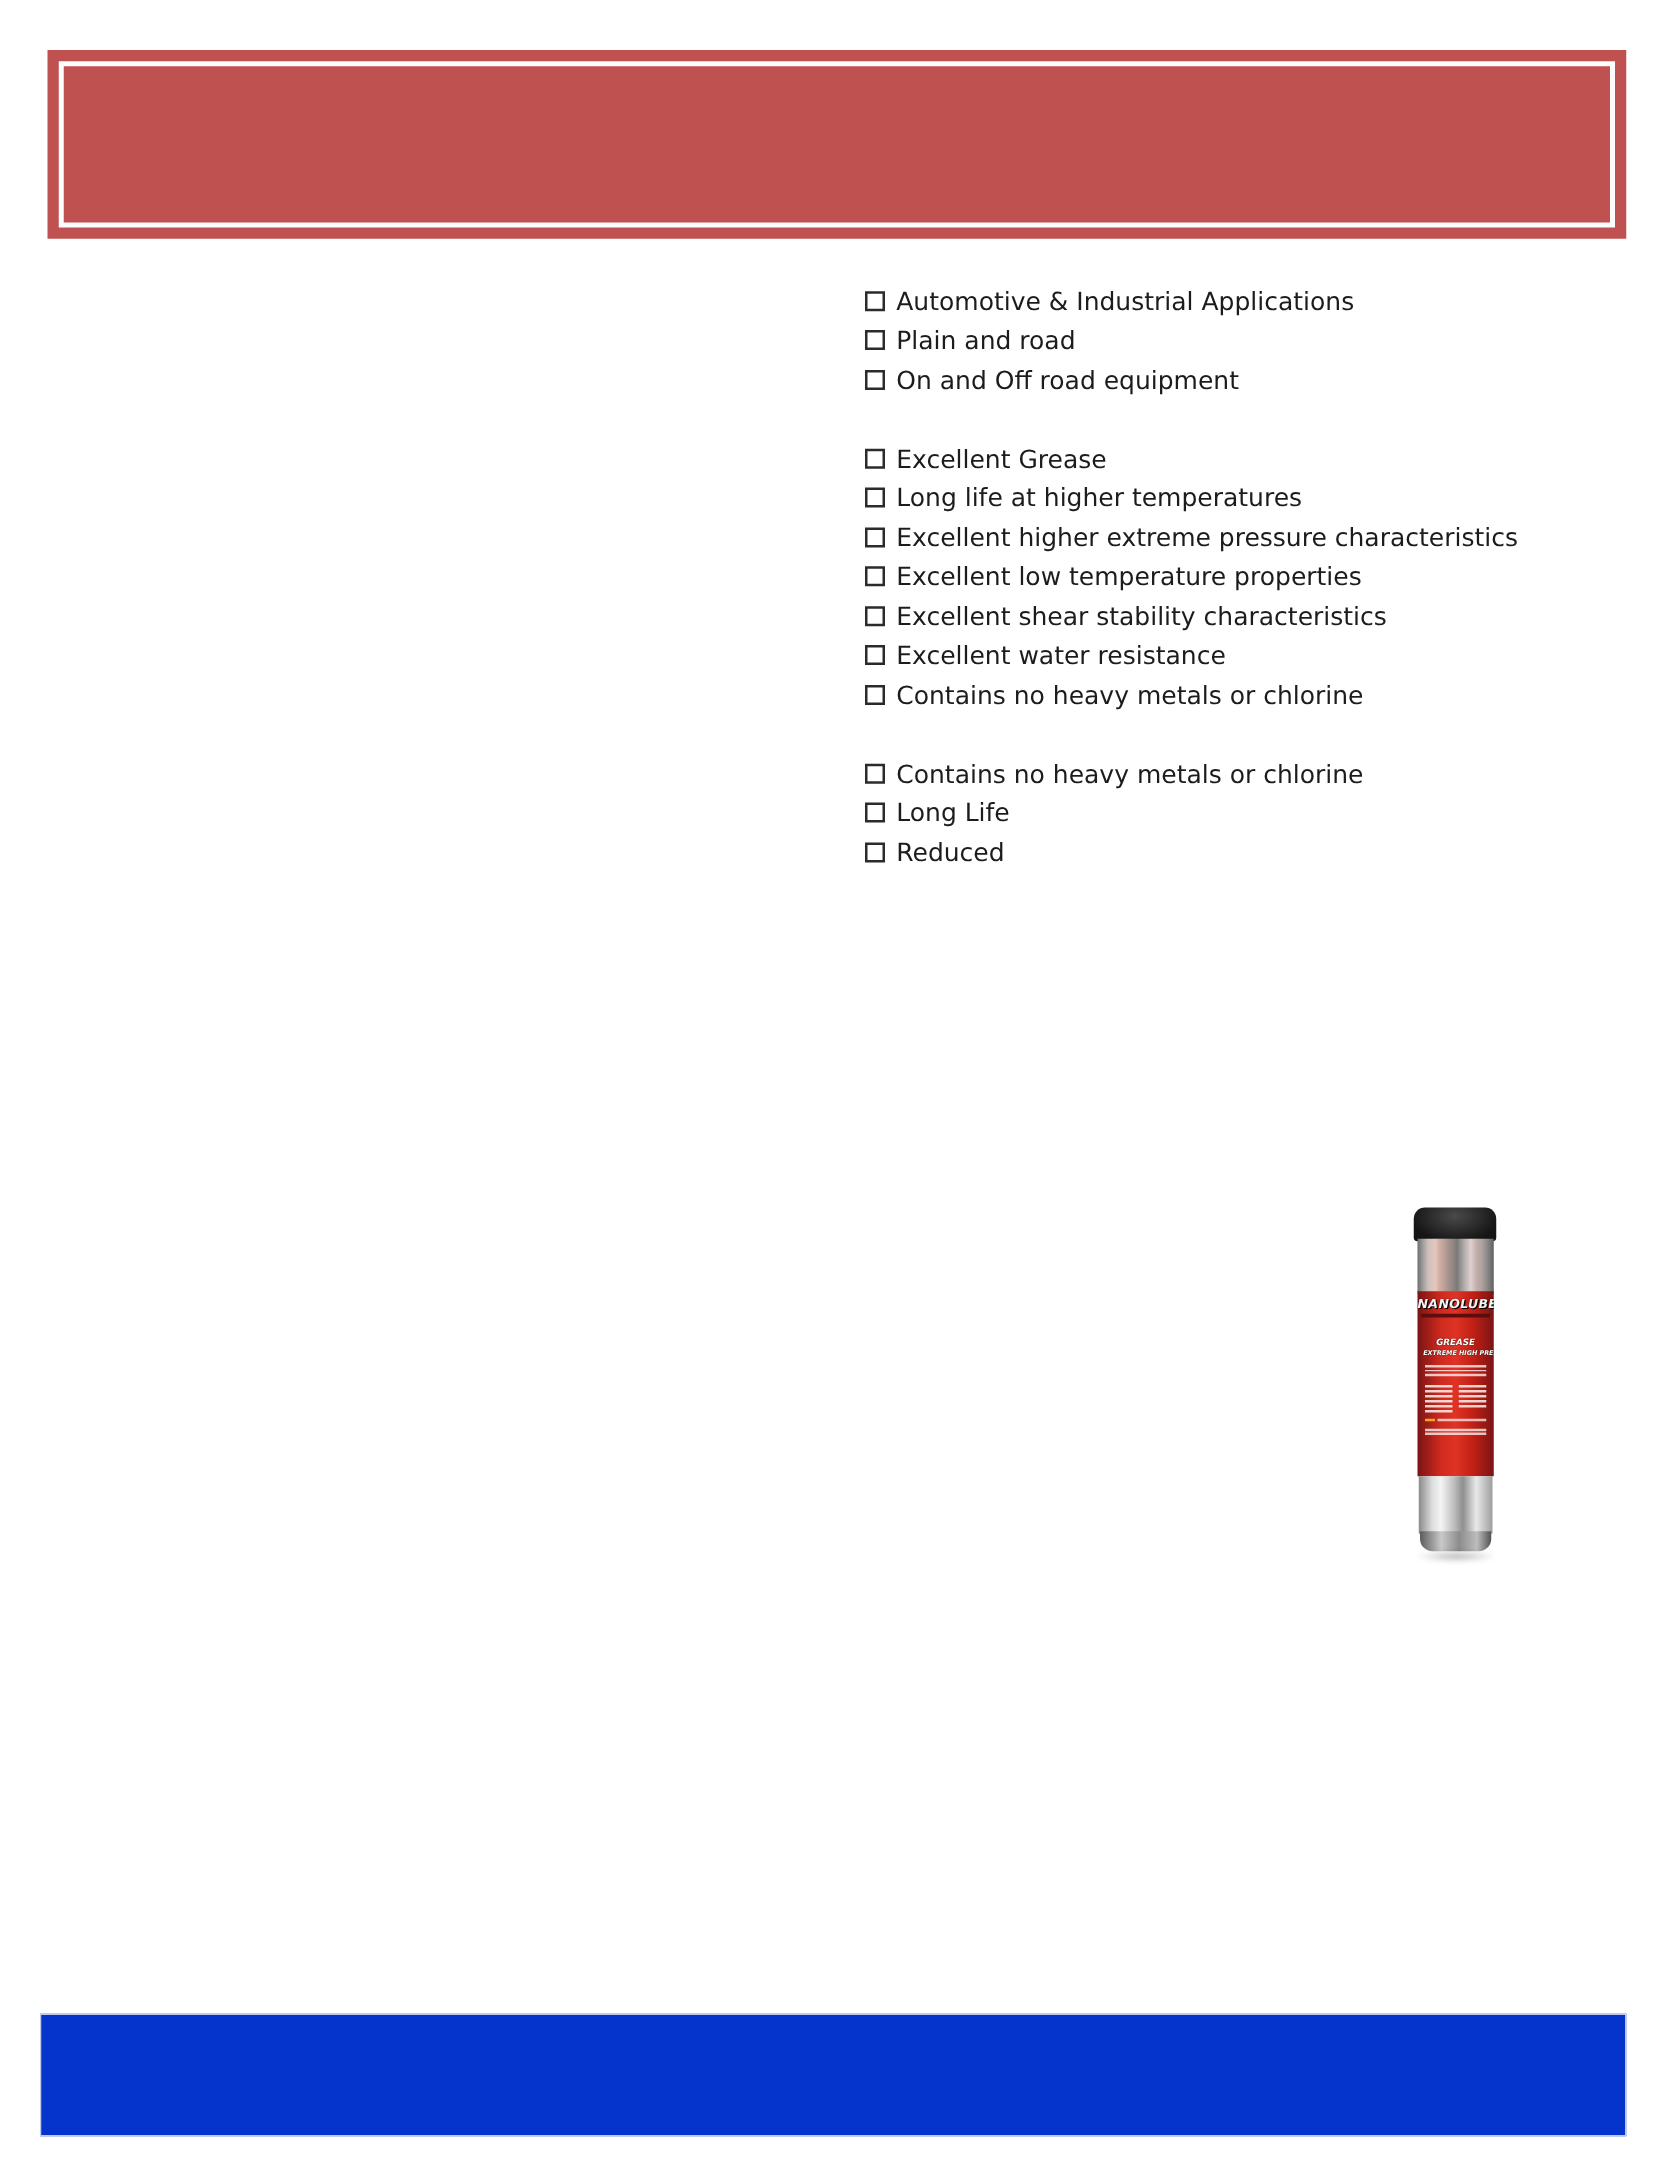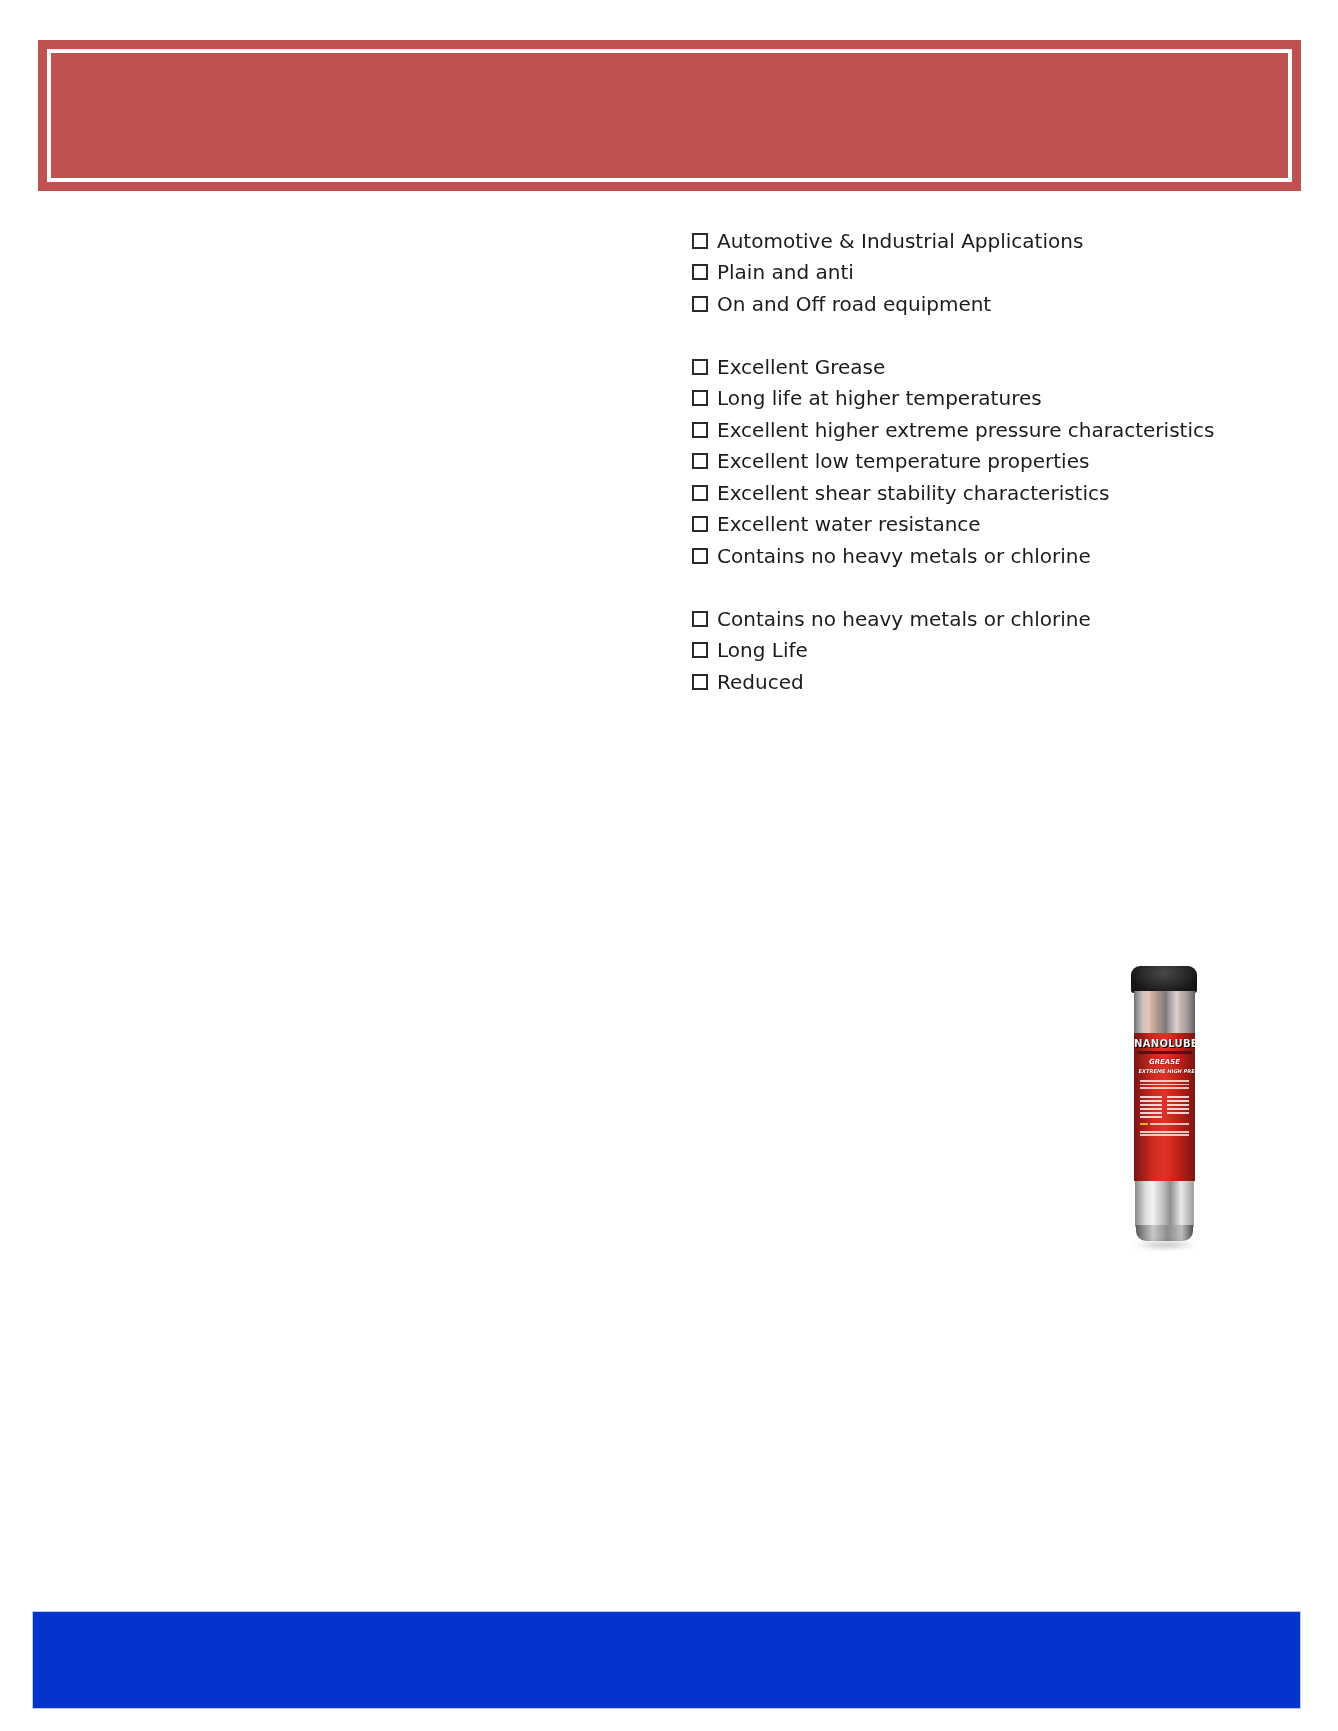--- a/index.html
+++ b/index.html
@@ -28,24 +28,24 @@
   }
   .tube-neck::after{
     content:"";position:absolute;inset:0;
     background:linear-gradient(90deg,transparent 5%,rgba(190,70,30,.30) 28%,transparent 55%,rgba(150,40,20,.18) 78%,transparent 95%);
   }
   .tube-label{
     position:absolute;left:8px;top:67px;width:61px;height:148px;
     background:linear-gradient(90deg,#791414 0%,#cf2a1e 30%,#e03326 50%,#c32015 72%,#7a1414 100%);
     overflow:hidden;
   }
-  .brand-row{margin-top:5px;text-align:center;font-size:10px;font-weight:bold;
+  .brand-row{margin-top:5px;text-align:center;font-size:10px;font-weight:bold;font-style:italic;
     color:#f4f4f4;text-shadow:0 0 1px #000,1px 1px 0 #000;letter-spacing:.3px;white-space:nowrap;}
   .brand-band{height:3px;margin:2px 3px 0 3px;background:#5a0e0e;}
-  .type-row{margin-top:4px;text-align:center;font-size:7px;font-weight:bold;font-style:italic;
+  .type-row{margin-top:16px;text-align:center;font-size:7px;font-weight:bold;font-style:italic;
     color:#ffffff;text-shadow:0 0 1px #000;white-space:nowrap;}
   .sub-row{margin-top:1px;text-align:center;font-size:6px;font-weight:bold;font-style:italic;
     color:#ffffff;text-shadow:0 0 1px #000;white-space:nowrap;transform:scale(.85);transform-origin:50% 50%;}
   .tiny-para{margin:6px 6px 0 6px;}
   .tiny-para .tl{height:1.8px;background:rgba(255,255,255,.75);margin-top:1.8px;}
   .tiny-cols{display:flex;justify-content:space-between;margin:5px 6px 0 6px;}
   .tiny-col{width:45%;}
   .tiny-col .tl{height:1.6px;background:rgba(255,255,255,.8);margin-top:2.4px;}
   .accent-line{margin:5px 6px 0 6px;display:flex;align-items:center;}
   .accent-dot{width:8px;height:2px;background:#f5a623;margin-right:2px;}
@@ -80,21 +80,21 @@
   </div>
 
   <div class="checklist">
 
     <div class="check-row">
       <span class="cb"></span>
       <span>Automotive &amp; Industrial Applications</span>
     </div>
     <div class="check-row">
       <span class="cb"></span>
-      <span>Plain and anti</span>
+      <span>Plain and road</span>
     </div>
     <div class="check-row">
       <span class="cb"></span>
       <span>On and Off road equipment</span>
     </div>
 
     <div class="group-spacer"></div>
 
     <div class="check-row">
       <span class="cb"></span>

